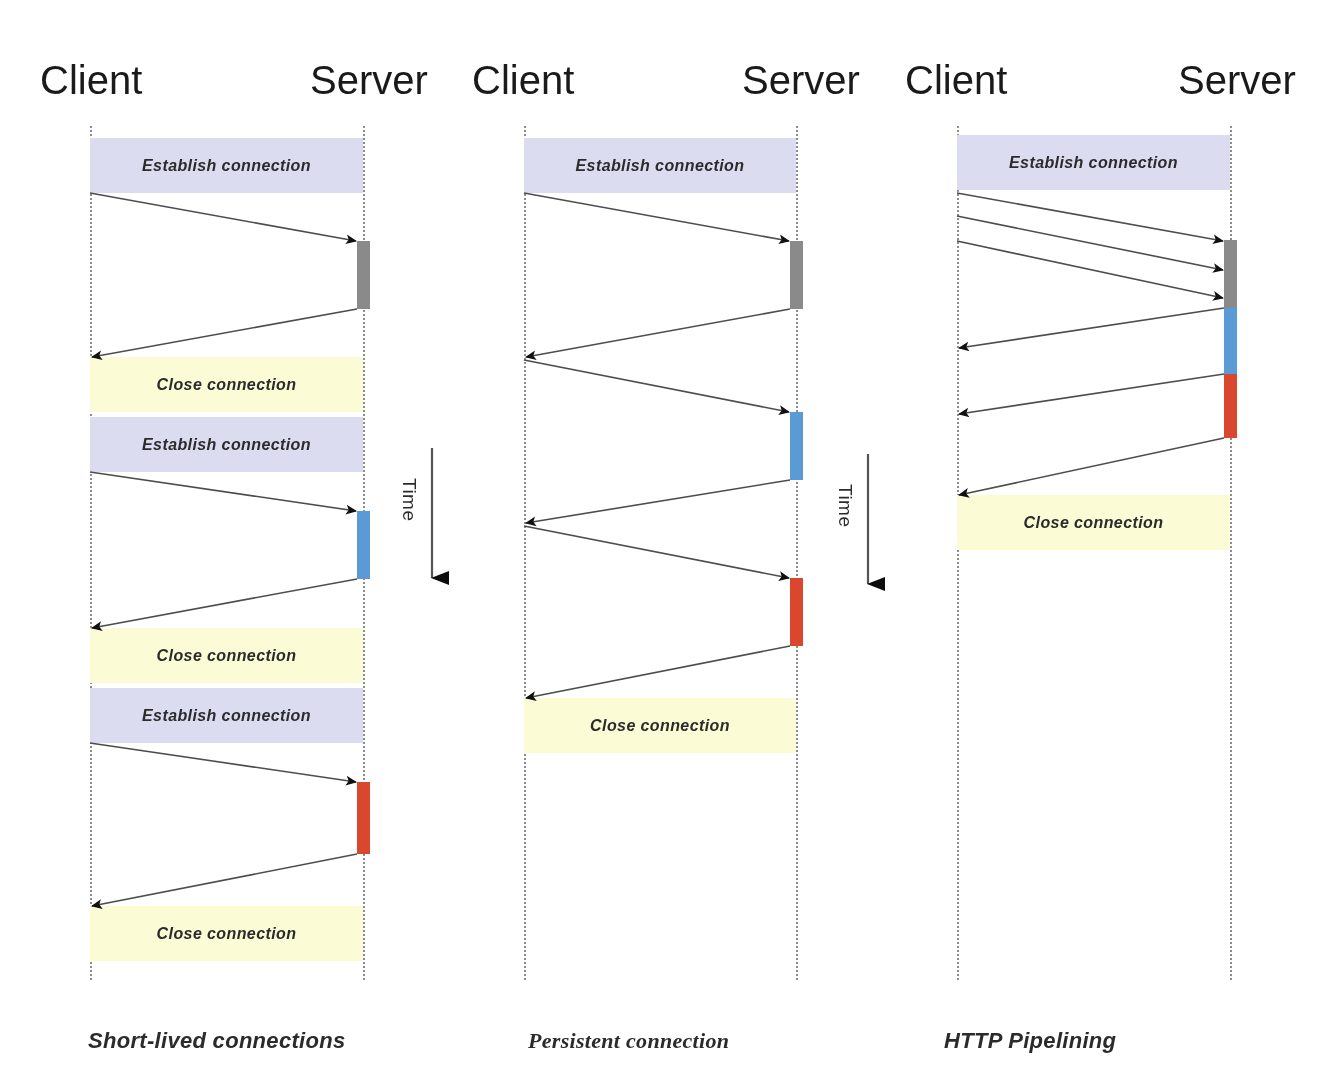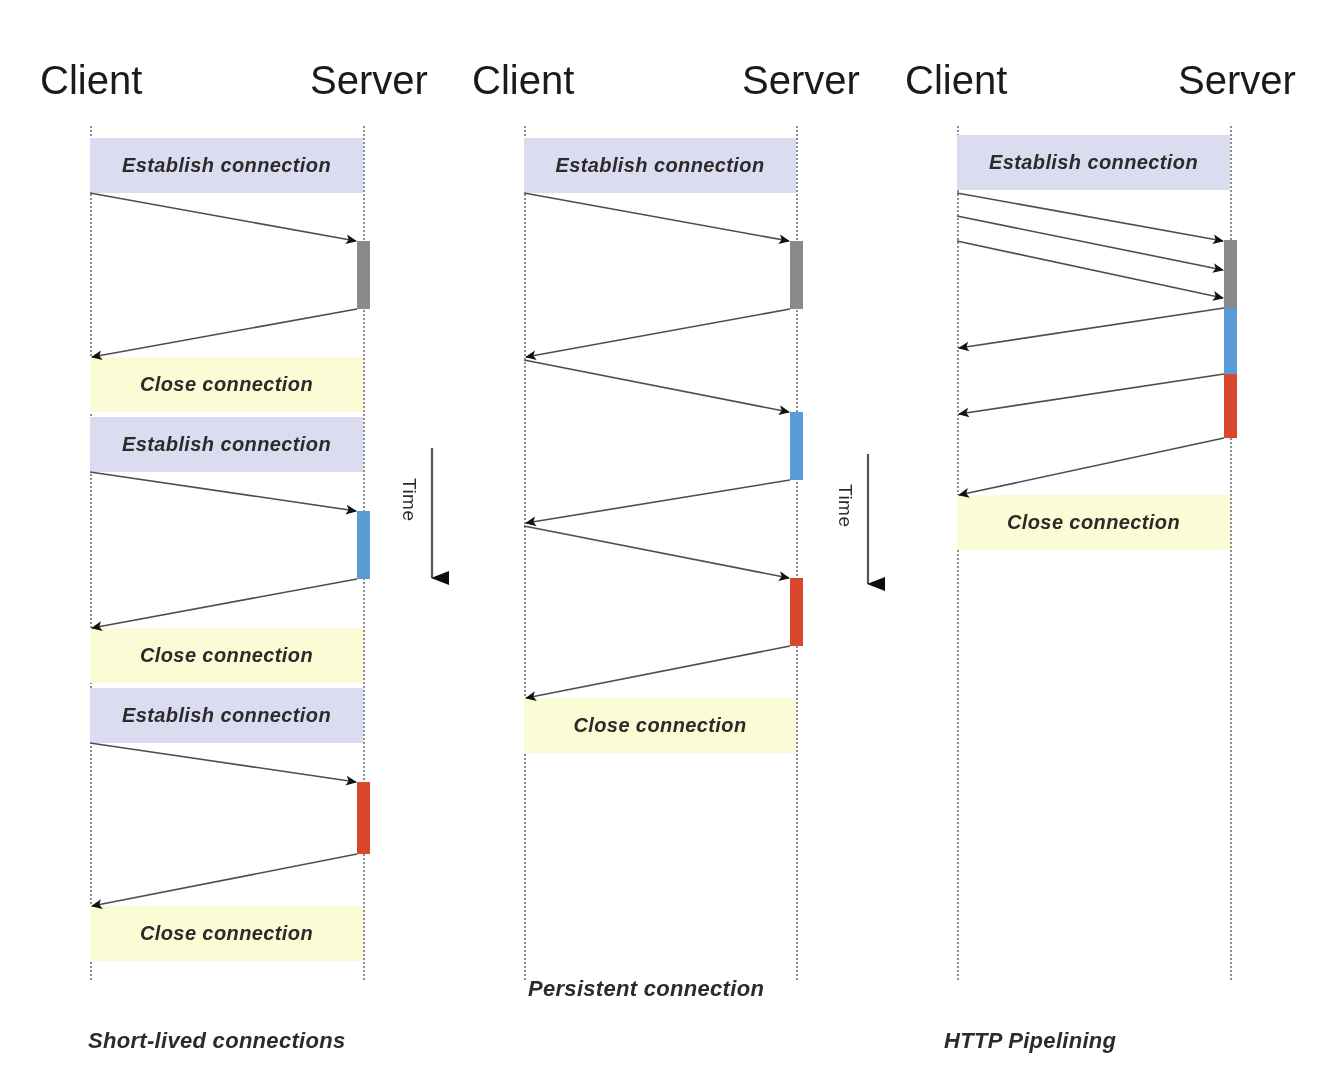--- a/index.html
+++ b/index.html
@@ -43,21 +43,21 @@
     border-left: 2px dotted #8d8d8d;
   }
 
   .band {
     position: absolute;
     display: flex;
     align-items: center;
     justify-content: center;
   }
   .band-label {
-    font-size: 20px;
+    font-size: 16px;
     font-style: italic;
     font-weight: 700;
     color: #2b2b2b;
     white-space: nowrap;
     letter-spacing: 0.4px;
   }
   .band-establish { background: #dcdcf1; }
   .band-close { background: #fbfbd6; }
 
   .procbar {
@@ -199,16 +199,16 @@
       </g>
   </svg>
 
   <div id="time-labels">
       <div class="time-label" style="left: 420px; top: 448px;">Time</div>
       <div class="time-label" style="left: 856px; top: 454px;">Time</div>
     </div>
 
   <div id="captions">
       <div class="caption" style="left: 88px; top: 1000px;">Short-lived connections</div>
-      <div class="caption" style="left: 528px; top: 948px;">Persistent connection</div>
+      <div class="caption" style="left: 528px; top: 1000px; font-family: Liberation Serif, serif;">Persistent connection</div>
       <div class="caption" style="left: 944px; top: 1000px;">HTTP Pipelining</div>
     </div>
 </div>
 
 </body></html>

